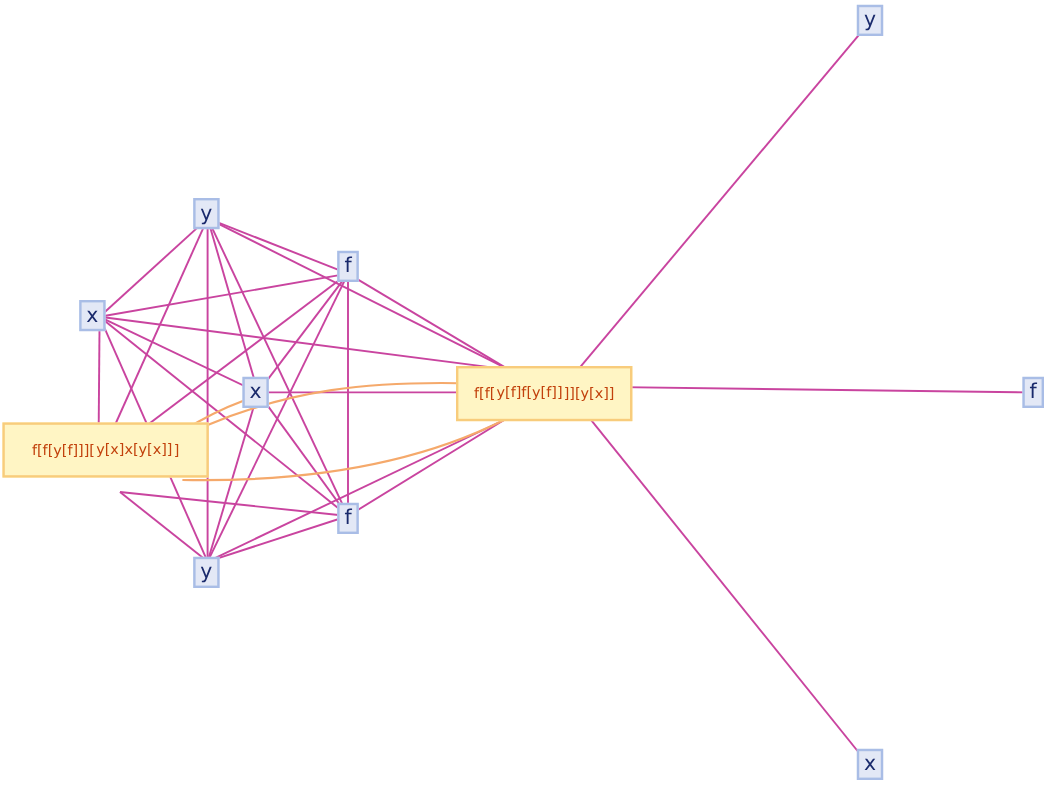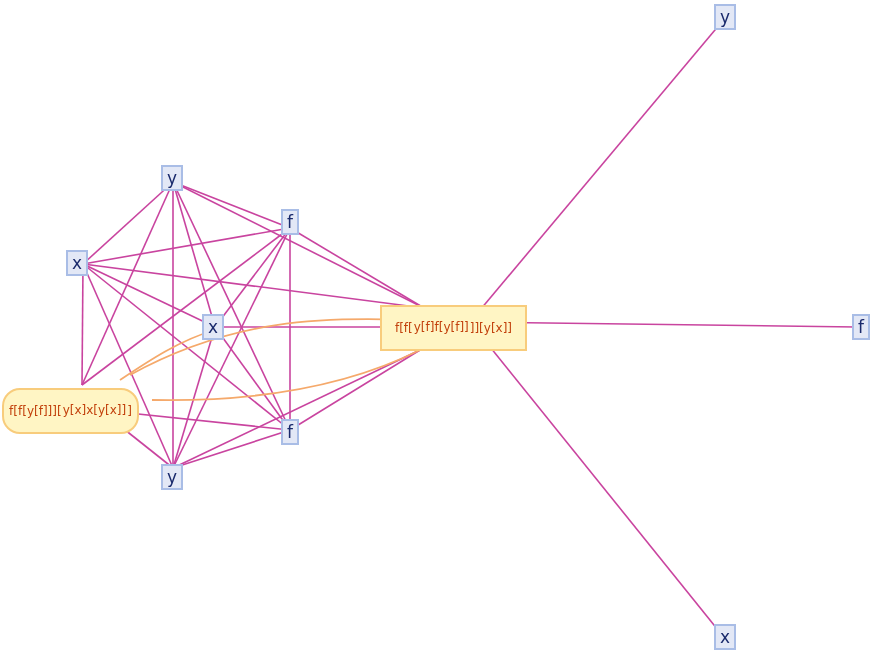--- a/index.html
+++ b/index.html
@@ -66,21 +66,21 @@
   <div class="node-box sym" style="left:202px;top:314px;width:22px;height:26px;">
       <span>x</span>
     </div>
   <div class="node-box sym" style="left:281px;top:419px;width:18px;height:26px;">
       <span>f</span>
     </div>
   <div class="node-box sym" style="left:161px;top:464px;width:22px;height:26px;">
       <span>y</span>
     </div>
 
-  <div class="node-box tree" style="left:2px;top:388px;width:137px;height:46px;border-radius:18px;">
+  <div class="node-box tree" style="left:2px;top:352px;width:172px;height:46px;">
     <span class="expr">
       <span>f[f[y[f]]][</span>
       <span class="stack">
         <span>y[x]</span>
         <span>x[y[x]]</span>
       </span>
       <span>]</span>
     </span>
   </div>
 

